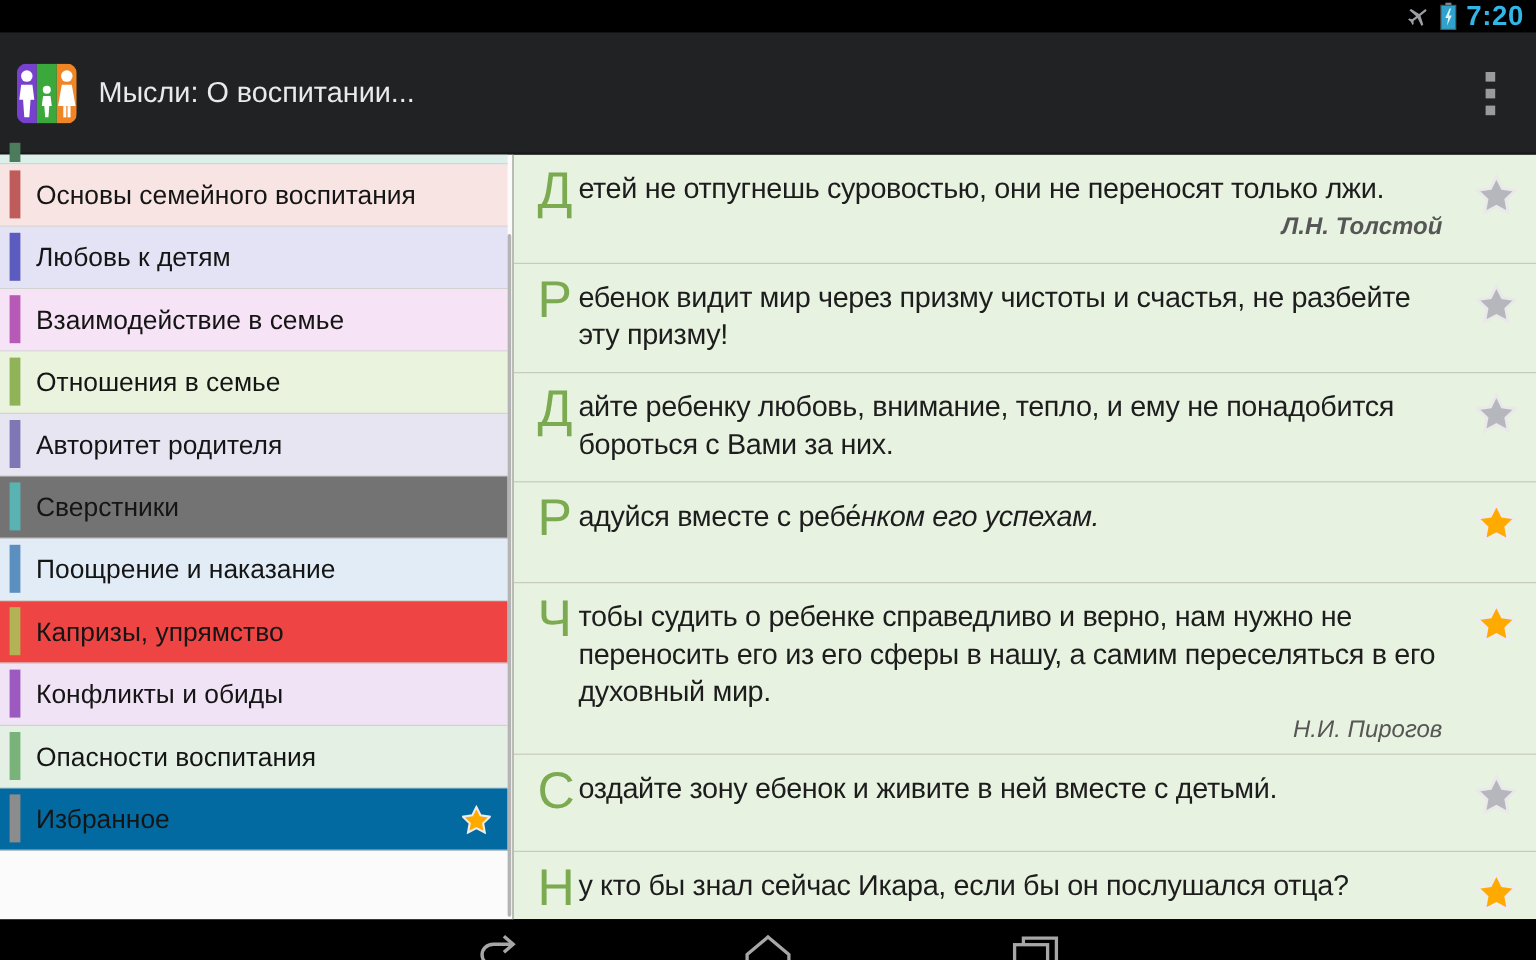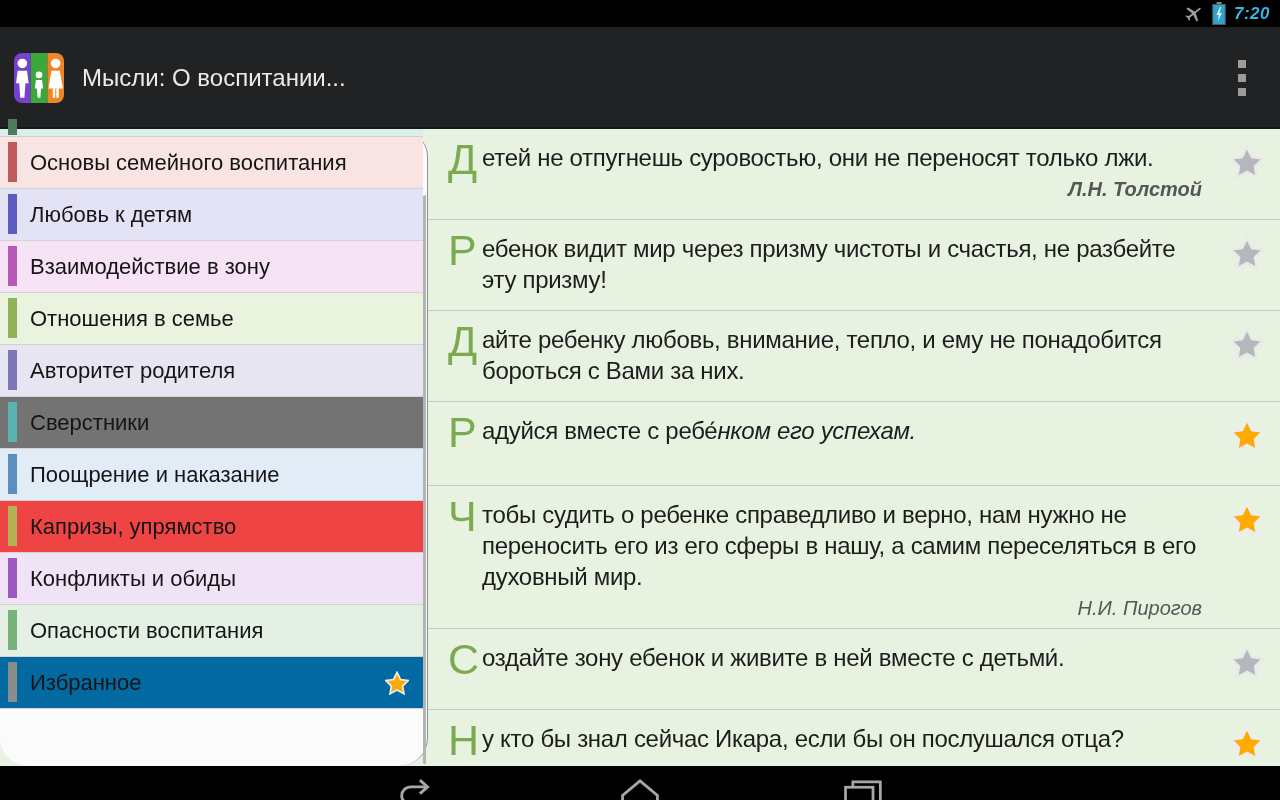--- a/index.html
+++ b/index.html
@@ -3,32 +3,32 @@
 <meta charset="utf-8">
 <style>
   html,body{margin:0;padding:0;}
   body{
     width:1280px;height:800px;overflow:hidden;
     font-family:"Liberation Sans","DejaVu Sans",sans-serif;
     background:#000;position:relative;
   }
   
   .status-bar{height:27px;background:#000;display:flex;align-items:center;justify-content:flex-end;gap:8px;padding-right:10px;}
-  .status-time{color:#33b5e5;font-size:17px;font-weight:bold;letter-spacing:.5px;font-style:italic;}
+  .status-time{color:#33b5e5;font-size:23px;font-weight:bold;letter-spacing:.5px;}
   .plane{width:22px;height:22px;}
   .batt{width:14px;height:23px;}
   
   .action-bar{height:78px;background:#212224;display:flex;align-items:center;padding:12px 14px;box-shadow:inset 0 -2px 0 #161718;}
   .app-icon{width:50px;height:50px;border-radius:8px;overflow:hidden;flex:0 0 auto;}
   .ab-title{color:#eaeaea;font-size:24px;margin-left:18px;flex:1;}
   .overflow-btn{width:48px;height:60px;display:flex;flex-direction:column;align-items:center;justify-content:center;gap:6px;cursor:pointer;}
   .overflow-btn i{width:8px;height:8px;background:#9b9b9b;display:block;}
   
   .main{display:flex;height:637px;background:#e8f2e1;}
-  .sidebar{width:427px;background:#fbfbfb;position:relative;flex:0 0 auto;border-right:1px solid #8f948c;border-radius:28px;}
+  .sidebar{width:427px;background:#fbfbfb;position:relative;flex:0 0 auto;border-right:1px solid #8f948c;}
   .s-sliver{height:7px;border-bottom:1px solid #cfcfcf;position:relative;margin-right:4px;}
   .s-sliver i{position:absolute;left:8px;top:-10px;bottom:1px;width:9px;}
   .s-item{height:52px;box-sizing:border-box;border-bottom:1px solid #d2d2d2;position:relative;display:flex;align-items:center;margin-right:4px;cursor:pointer;}
   .s-bar{position:absolute;left:8px;top:5px;bottom:6px;width:9px;}
   .s-label{margin-left:30px;font-size:22px;color:#151515;white-space:nowrap;flex:1;}
   .s-star{width:24px;height:24px;margin-right:14px;display:none;}
   .s-scrollbar{position:absolute;right:1px;top:66px;bottom:2px;width:3px;background:#b4b4b4;border-radius:2px;}
   
   .quotes{flex:1;overflow:hidden;}
   .q-row{position:relative;box-sizing:border-box;border-bottom:1px solid #c6cabf;padding:13px 78px 8px 20px;cursor:pointer;}
@@ -109,21 +109,21 @@
   </div>
 
   <div class="s-item" style="background: rgb(227, 227, 245);">
     <span class="s-bar" style="background: rgb(92, 92, 192);"></span>
     <span class="s-label">Любовь к детям</span>
 
   </div>
 
   <div class="s-item" style="background: rgb(246, 227, 246);">
     <span class="s-bar" style="background: rgb(183, 90, 183);"></span>
-    <span class="s-label">Взаимодействие в зону</span>
+    <span class="s-label">Взаимодействие в семье</span>
 
   </div>
 
   <div class="s-item" style="background: rgb(234, 243, 221);">
     <span class="s-bar" style="background: rgb(143, 179, 86);"></span>
     <span class="s-label">Отношения в семье</span>
 
   </div>
 
   <div class="s-item" style="background: rgb(231, 229, 242);">

